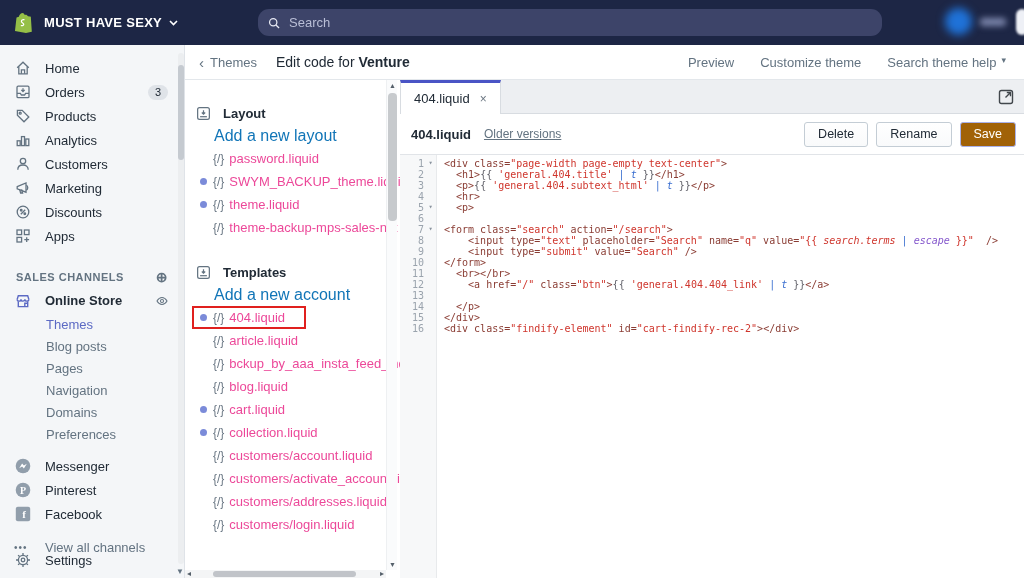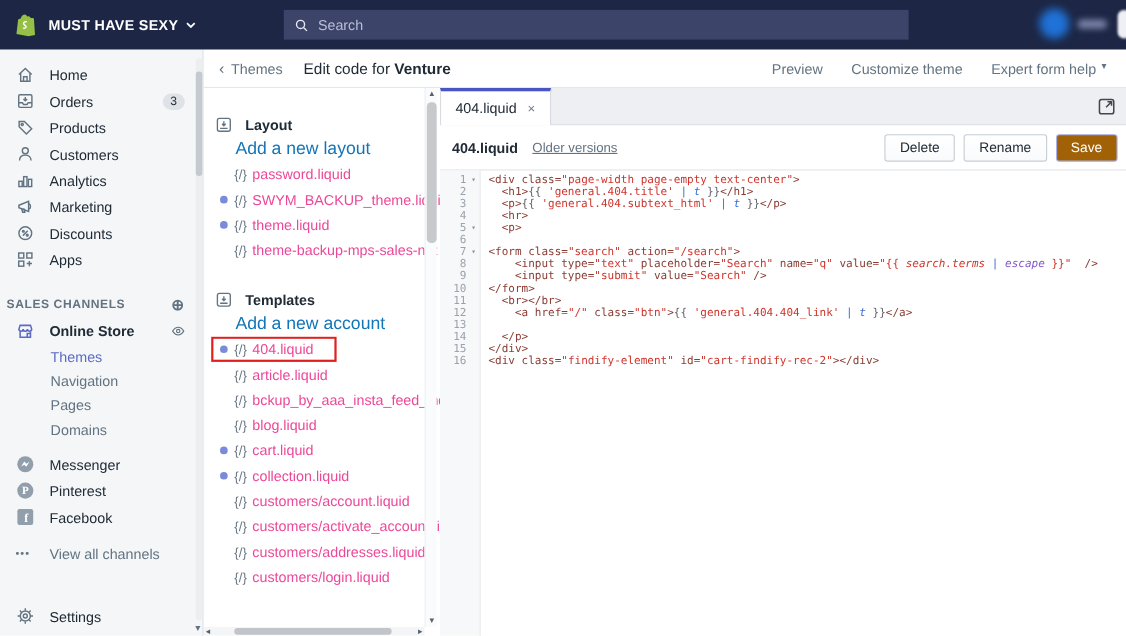--- a/index.html
+++ b/index.html
@@ -6,22 +6,22 @@
   html,body { width:1024px; height:578px; overflow:hidden; background:#fff;
     font-family:"Liberation Sans", sans-serif; }
   #app { position:relative; width:1024px; height:578px; background:#fff; }
 
   
   #topbar { position:absolute; left:0; top:0; width:1024px; height:45px;
     background:#1d2645; display:flex; align-items:center; z-index:50; }
   .logo-wrap { width:22px; height:24px; margin-left:13px; flex:0 0 auto; }
   .store-switch { display:flex; align-items:center; gap:7px; margin-left:9px;
     color:#fff; font-weight:bold; font-size:13px; letter-spacing:.3px; cursor:pointer; }
-  .tb-search { position:absolute; left:258px; top:9px; width:568px; height:27px;
-    background:#3d4469; border-radius:0; display:flex; align-items:center; }
+  .tb-search { position:absolute; left:258px; top:9px; width:624px; height:27px;
+    background:#3d4469; border-radius:11px; display:flex; align-items:center; }
   .tb-search svg { margin-left:9px; }
   .tb-search input { background:transparent; border:none; outline:none; color:#e8eaf4;
     font-size:13px; margin-left:8px; width:440px; font-family:"Liberation Sans",sans-serif;}
   .tb-search input::placeholder { color:#b9bed6; }
   .avatar-blur { position:absolute; right:52px; top:8px; width:27px; height:27px;
     border-radius:50%; background:#1f72d8; filter:blur(4px); }
   .name-blur { position:absolute; right:18px; top:18px; width:26px; height:8px;
     border-radius:3px; background:#7d87ad; filter:blur(3px); }
   .edge-blur { position:absolute; right:-4px; top:9px; width:12px; height:26px;
     border-radius:6px; background:#eef0f6; filter:blur(1px); }
@@ -29,21 +29,21 @@
   
   #sidebar { position:absolute; left:0; top:45px; width:185px; bottom:0;
     background:#f4f6f8; border-right:1px solid #dfe3e8; z-index:20; }
   .nav { padding-top:11px; }
   .nav-row { display:flex; align-items:center; height:24px; padding-left:14px;
     font-size:13px; color:#212b36; cursor:pointer; }
   .nav-row .ic { width:18px; height:18px; margin-right:13px; flex:0 0 auto; display:flex; }
   .badge { margin-left:auto; margin-right:16px; background:#dfe3e8; color:#212b36;
     font-size:11px; border-radius:9px; padding:1px 7px; line-height:13px; }
   .sc-head { display:flex; align-items:center; margin-top:18px; height:22px;
-    padding-left:6px; font-size:11px; font-weight:bold; letter-spacing:.5px; color:#637381; }
+    padding-left:16px; font-size:11px; font-weight:bold; letter-spacing:.5px; color:#637381; }
   .sc-plus { margin-left:auto; margin-right:16px; color:#637381; font-size:14px; cursor:pointer; }
   .os-row { display:flex; align-items:center; height:25px; padding-left:14px;
     font-size:13px; color:#212b36; font-weight:bold; cursor:pointer; }
   .os-row .ic { width:18px; height:18px; margin-right:13px; display:flex; }
   .eye { margin-left:auto; margin-right:14px; display:flex; cursor:pointer; }
   .sub { }
   .sub .nav-row { height:22px; padding-left:46px; color:#637381; }
   .sub .nav-row.active { color:#5c6ac4; }
   .chan { margin-top:9px; }
   .chan .nav-row { height:24px; color:#212b36; }
@@ -205,38 +205,38 @@
                 <circle cx="6.2" cy="6.2" r="1"></circle>
               </g>
             </svg>
           </span>
           <span>Products</span>
         </div>
         <div class="nav-row">
           <span class="ic">
             <svg width="18" height="18" viewBox="0 0 18 18">
               <g stroke="#637381" stroke-width="1.3" fill="none">
-                <circle cx="9" cy="6" r="2.7"></circle>
-                <path d="M3.8 14.8 c0-3.2 2.3-4.8 5.2-4.8 s5.2 1.6 5.2 4.8"></path>
-              </g>
-            </svg>
-          </span>
-          <span>Customers</span>
-        </div>
-        <div class="nav-row">
-          <span class="ic">
-            <svg width="18" height="18" viewBox="0 0 18 18">
-              <g stroke="#637381" stroke-width="1.3" fill="none">
                 <rect x="3.2" y="9.8" width="3" height="4.8"></rect>
                 <rect x="7.5" y="5.6" width="3" height="9"></rect>
                 <rect x="11.8" y="8" width="3" height="6.6"></rect>
               </g>
             </svg>
           </span>
           <span>Analytics</span>
+        </div>
+        <div class="nav-row">
+          <span class="ic">
+            <svg width="18" height="18" viewBox="0 0 18 18">
+              <g stroke="#637381" stroke-width="1.3" fill="none">
+                <circle cx="9" cy="6" r="2.7"></circle>
+                <path d="M3.8 14.8 c0-3.2 2.3-4.8 5.2-4.8 s5.2 1.6 5.2 4.8"></path>
+              </g>
+            </svg>
+          </span>
+          <span>Customers</span>
         </div>
         <div class="nav-row">
           <span class="ic">
             <svg width="18" height="18" viewBox="0 0 18 18">
               <g stroke="#637381" stroke-width="1.3" fill="none">
                 <path d="M3.2 7.6 L12 4 V13.2 L3.2 9.8 Z"></path>
                 <path d="M12.4 6.2 a3 3 0 0 1 0 5"></path>
                 <path d="M5.6 10.4 L6.6 14 H8.6 L7.6 10.4"></path>
               </g>
             </svg>
@@ -296,27 +296,33 @@
           </g>
         </svg>
       </span>
     </div>
 
     <div class="sub" id="store-subitems">
         <div class="nav-row active">
           <span>Themes</span>
         </div>
         <div class="nav-row">
+          <span>Blog posts</span>
+        </div>
+        <div class="nav-row">
+          <span>Pages</span>
+        </div>
+        <div class="nav-row">
           <span>Navigation</span>
         </div>
         <div class="nav-row">
-          <span>Pages</span>
-        </div>
-        <div class="nav-row">
           <span>Domains</span>
+        </div>
+        <div class="nav-row">
+          <span>Preferences</span>
         </div>
       </div>
     <div class="chan" id="channel-items">
         <div class="nav-row">
           <span class="ic">
             <svg width="18" height="18" viewBox="0 0 18 18">
               <circle cx="9" cy="9" r="7.3" fill="#919eab"></circle>
               <path d="M5.2 11.2 L8.1 6.6 L9.9 8.5 L12.8 6.8 L9.9 11.4 L8.1 9.5 Z" fill="#fff"></path>
             </svg>
           </span>
@@ -380,21 +386,21 @@
       <b>Venture</b>
     </div>
     <div class="ph-actions" id="header-actions">
         <span class="act">
           <span>Preview</span>
         </span>
         <span class="act">
           <span>Customize theme</span>
         </span>
         <span class="act">
-          <span>Expert form help</span>
+          <span>Search theme help</span>
           <span class="caret">▾</span>
         </span>
       </div>
   </div>
 
   <div id="filepanel">
     <div id="file-sections">
         <div class="fsec">
           <div class="fsec-head">
             <span class="ic">

